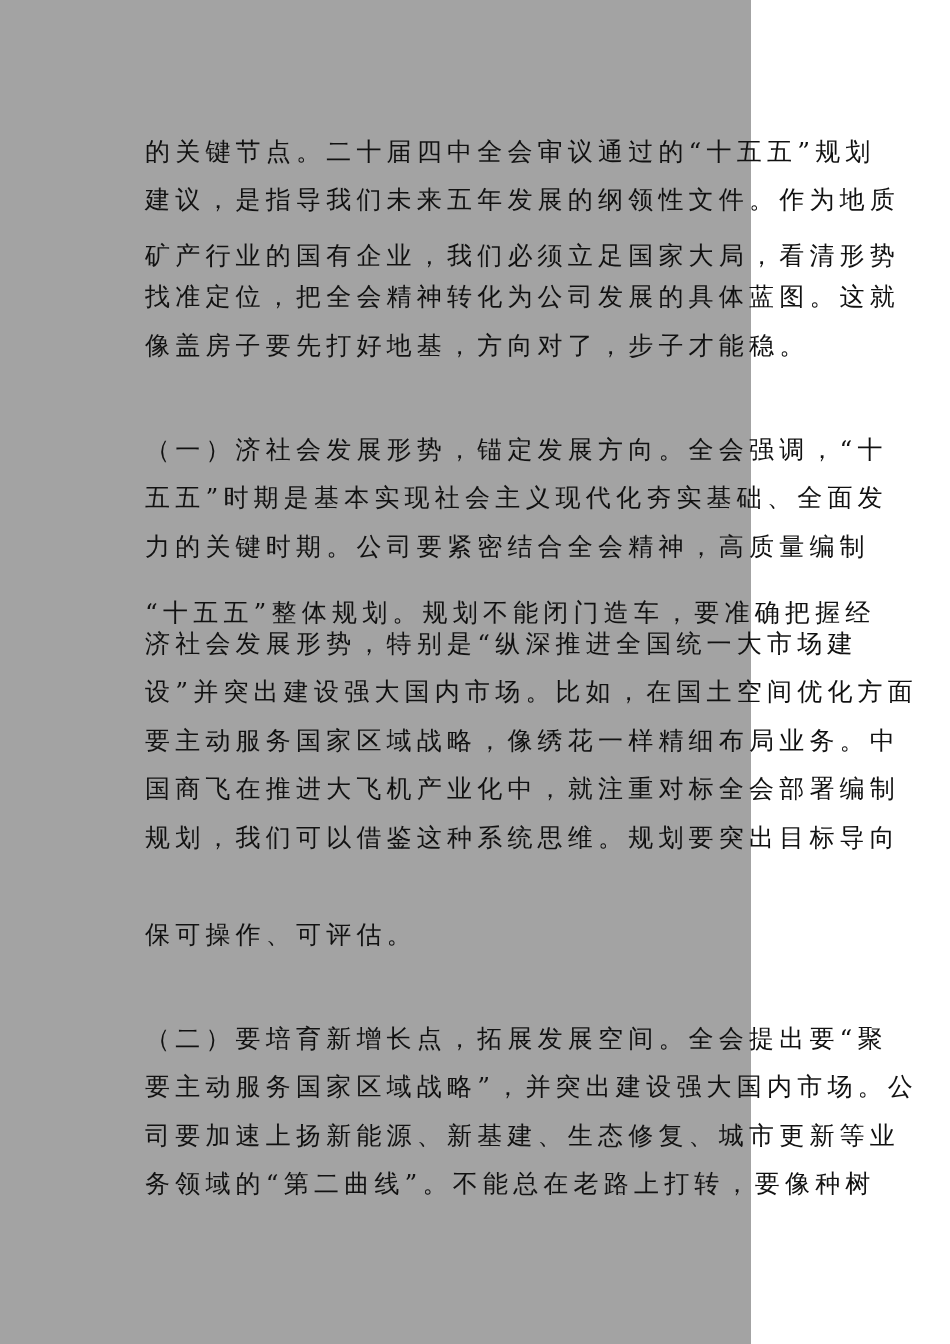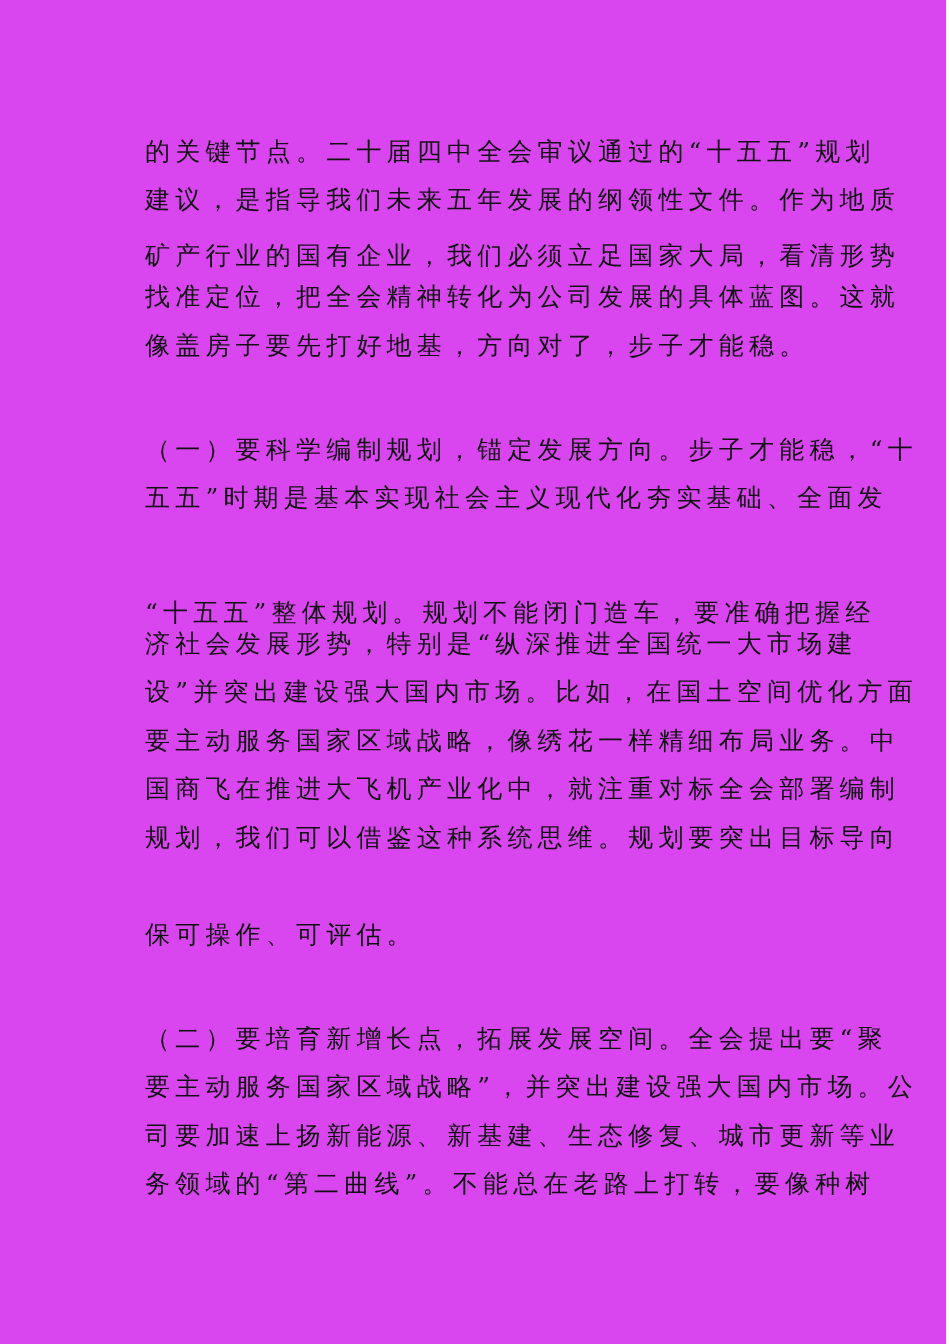--- a/index.html
+++ b/index.html
@@ -12,23 +12,23 @@
       height: 1344px;
       overflow: hidden;
       position: relative;
       font-family: "DejaVu Serif", "Liberation Serif", serif;
       color: #111111;
     }
     .page {
       position: absolute;
       left: 0;
       top: 0;
-      width: 946px;
+      width: 751px;
       height: 1344px;
-      background: #d946ef;
+      background: #a3a3a3;
     }
     .line {
       position: absolute;
       left: 145px;
       width: 700px;
       height: 36px;
       font-size: 25px;
       line-height: 36px;
       letter-spacing: 5.2px;
       white-space: nowrap;
@@ -39,22 +39,23 @@
 <body>
 
 <div class="page">
 
   <div class="line" style="top:134px">的关键节点。二十届四中全会审议通过的“十五五”规划</div>
   <div class="line" style="top:182px">建议，是指导我们未来五年发展的纲领性文件。作为地质</div>
   <div class="line" style="top:238px">矿产行业的国有企业，我们必须立足国家大局，看清形势</div>
   <div class="line" style="top:279px">找准定位，把全会精神转化为公司发展的具体蓝图。这就</div>
   <div class="line" style="top:328px">像盖房子要先打好地基，方向对了，步子才能稳。</div>
 
-  <div class="line" style="top:432px">（一）要科学编制规划，锚定发展方向。步子才能稳，“十</div>
+  <div class="line" style="top:432px">（一）济社会发展形势，锚定发展方向。全会强调，“十</div>
   <div class="line" style="top:480px">五五”时期是基本实现社会主义现代化夯实基础、全面发</div>
+  <div class="line" style="top:529px">力的关键时期。公司要紧密结合全会精神，高质量编制</div>
   <div class="line" style="top:595px">“十五五”整体规划。规划不能闭门造车，要准确把握经</div>
   <div class="line" style="top:626px">济社会发展形势，特别是“纵深推进全国统一大市场建</div>
   <div class="line" style="top:674px">设”并突出建设强大国内市场。比如，在国土空间优化方面</div>
   <div class="line" style="top:723px">要主动服务国家区域战略，像绣花一样精细布局业务。中</div>
   <div class="line" style="top:820px">规划，我们可以借鉴这种系统思维。规划要突出目标导向</div>
   <div class="line" style="top:771px">国商飞在推进大飞机产业化中，就注重对标全会部署编制</div>
   <div class="line" style="top:917px">保可操作、可评估。</div>
 
   <div class="line" style="top:1021px">（二）要培育新增长点，拓展发展空间。全会提出要“聚</div>
   <div class="line" style="top:1069px">要主动服务国家区域战略”，并突出建设强大国内市场。公</div>

